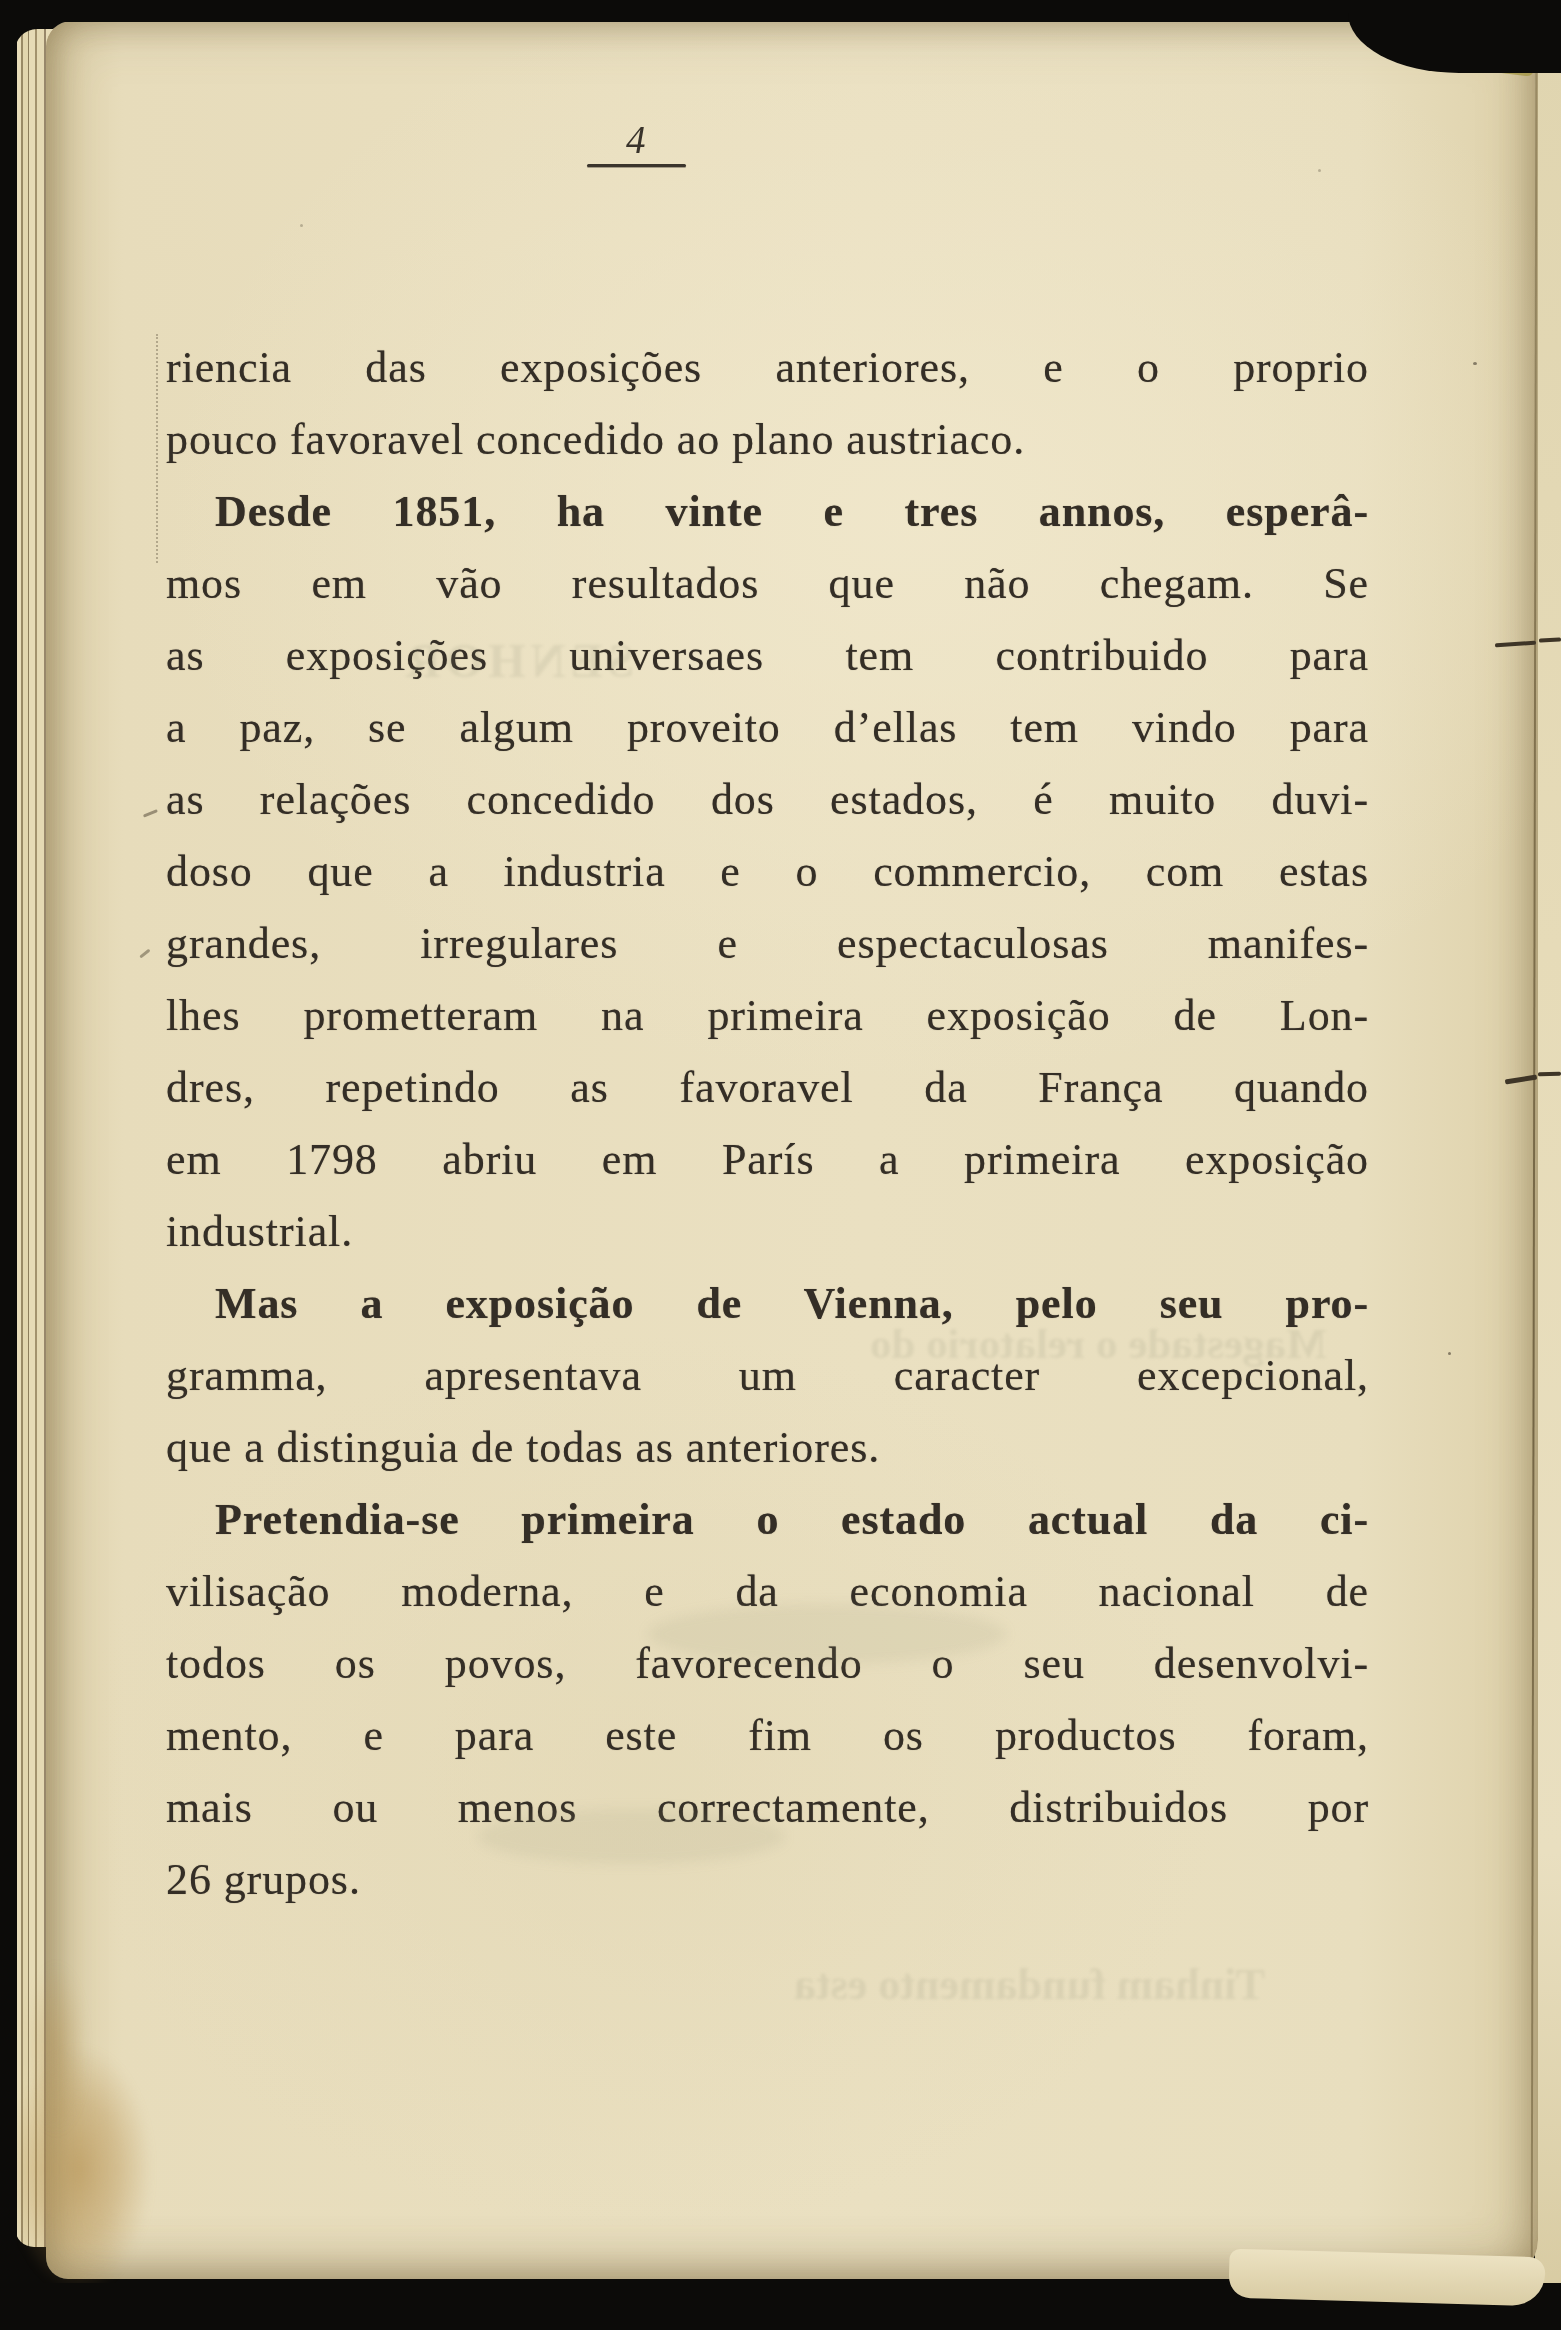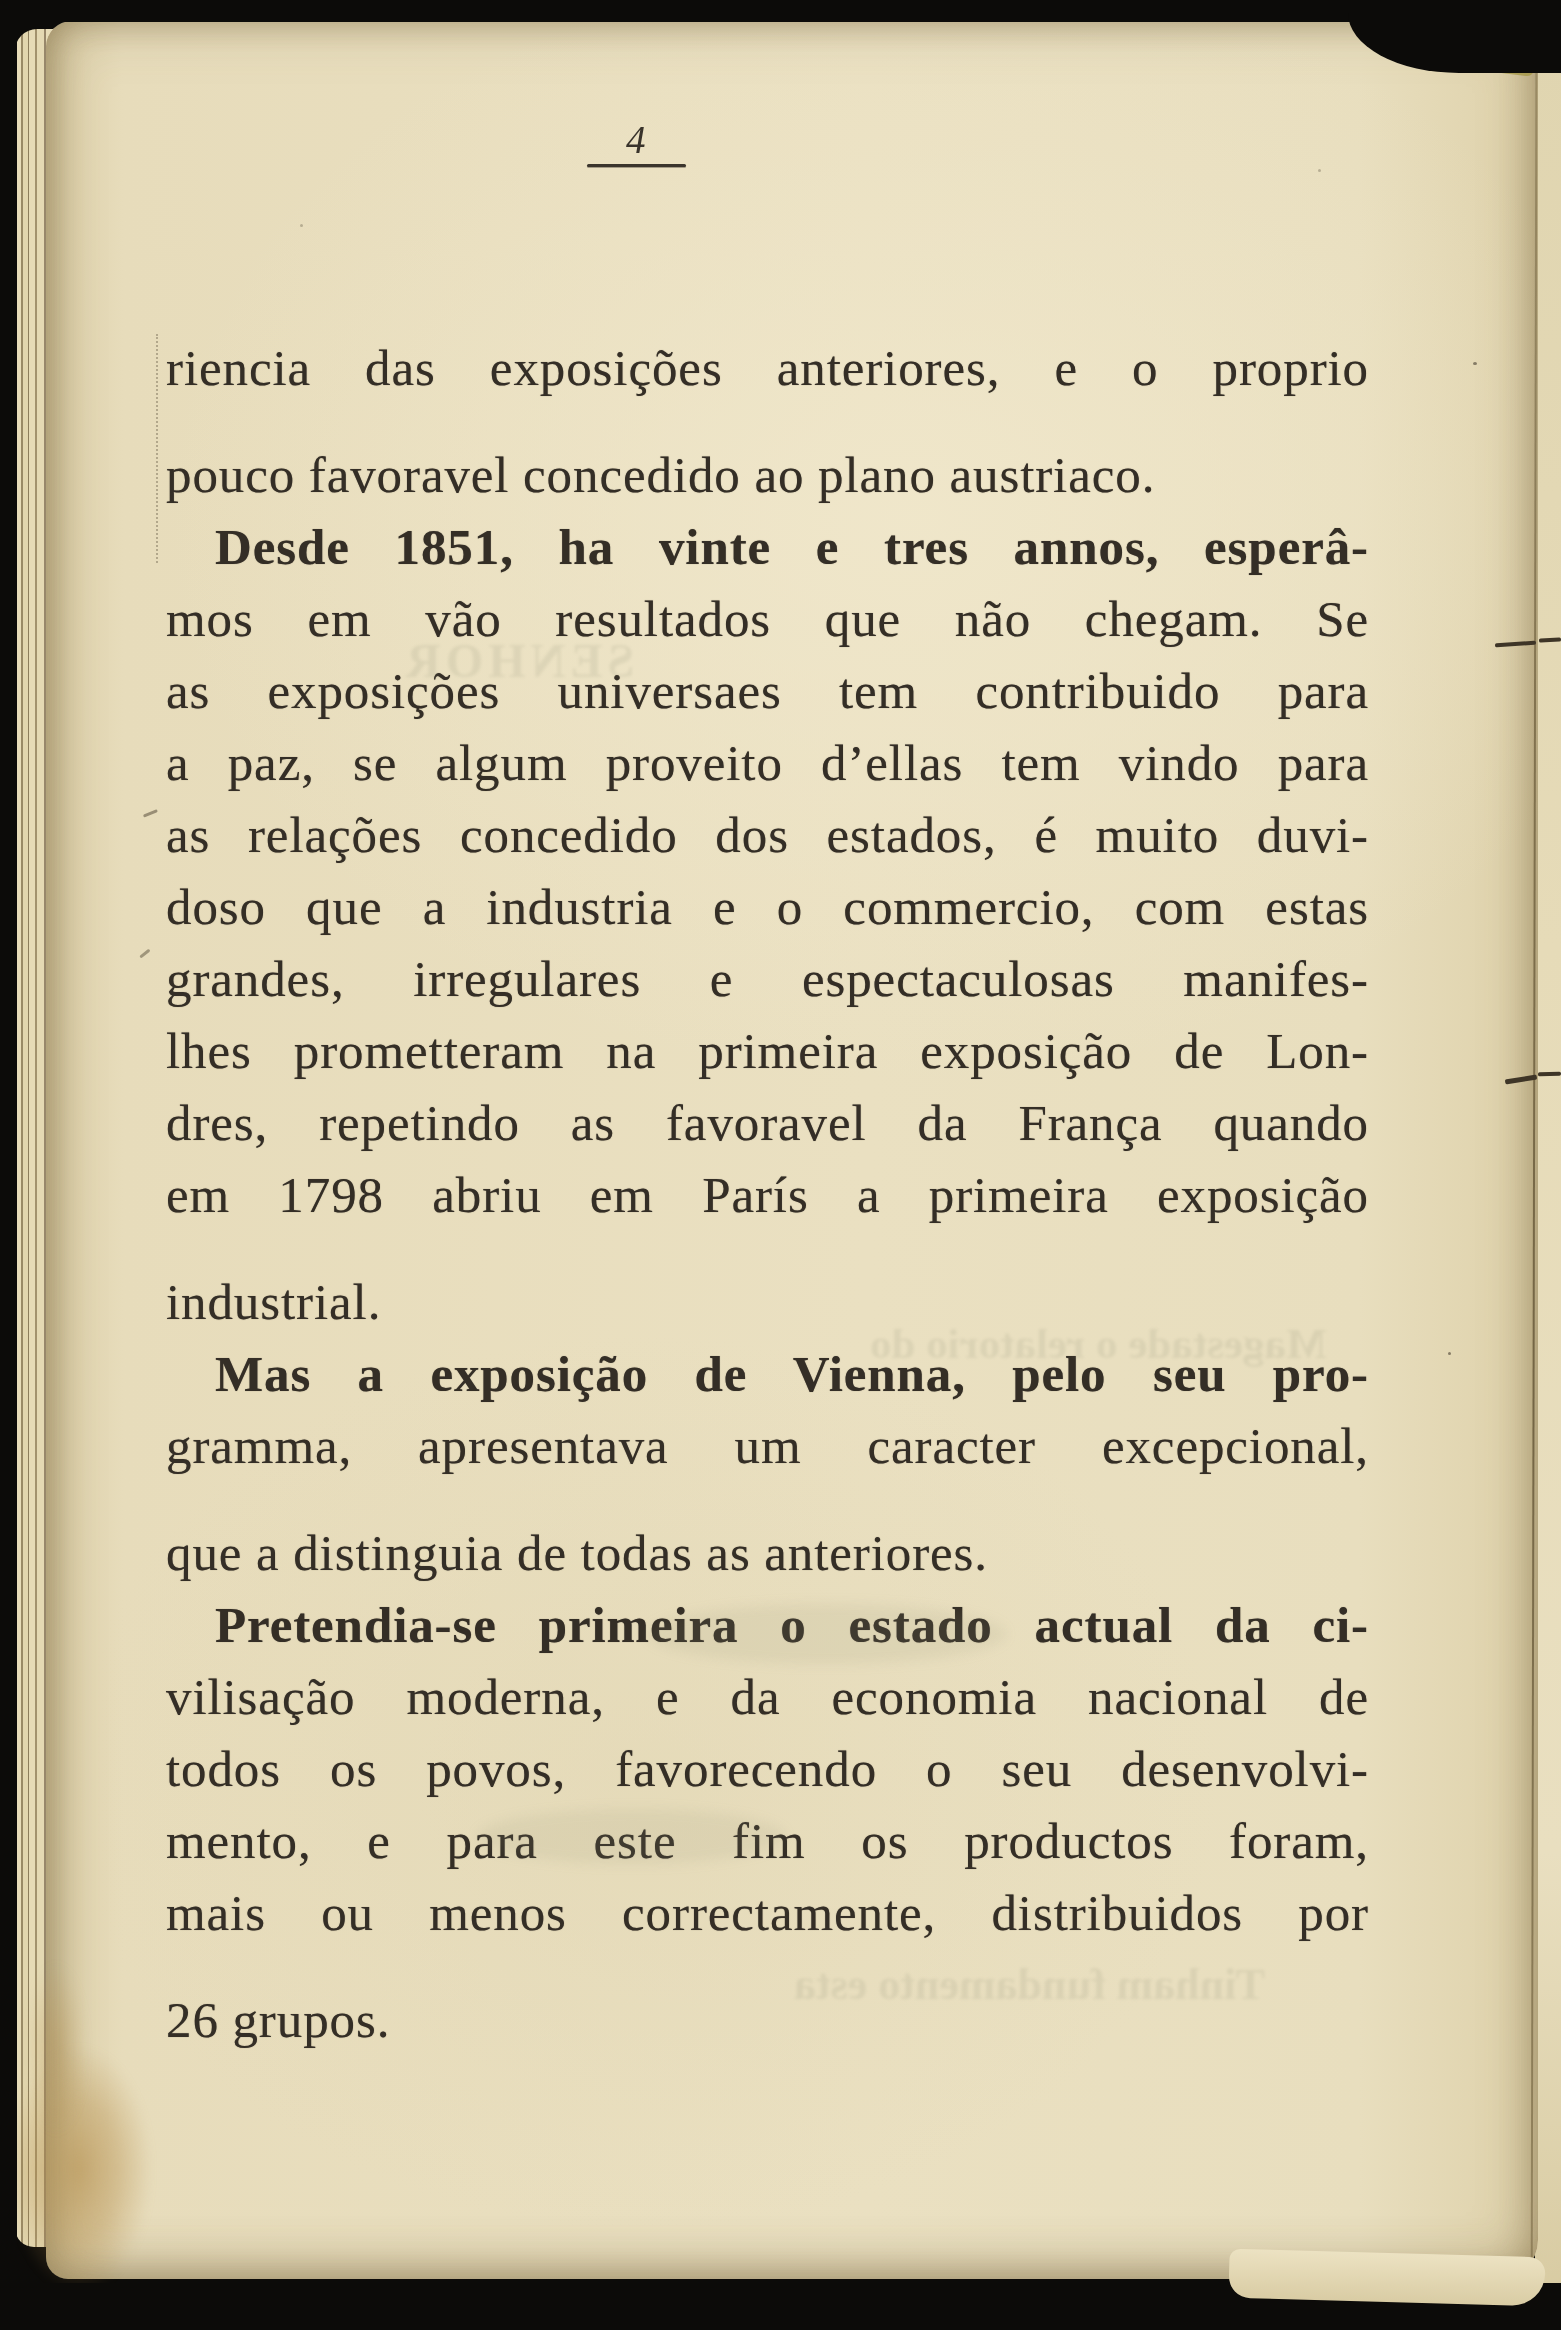--- a/index.html
+++ b/index.html
@@ -31,25 +31,25 @@
                    inset 0 -15.4px 43px rgba(118,98,58,.25), inset 12px 0 25.6px rgba(118,98,58,.18);}
 
   
   .pageno{position:absolute;left:522px;top:96px;width:137px;height:51px;text-align:center;
           font-size:39px;font-style:italic;color:#39332b;letter-spacing:1.7px;}
   .pageno-rule{position:absolute;left:541px;top:143px;width:99px;height:3.4px;background:#3b352c;
                border-radius:1.7px;box-shadow:0 0.9px 0 rgba(59,53,44,.4);}
 
   
   .text-block{position:absolute;left:120px;top:311px;width:1203px;color:#342e26;}
-  .line{height:72px;line-height:72px;font-size:51px;letter-spacing:0.9px;white-space:nowrap;
+  .line{height:72px;line-height:72px;font-size:44px;letter-spacing:0.9px;white-space:nowrap;
         text-align:justify;text-align-last:justify;
         text-shadow:0 0 0.9px rgba(52,46,38,.55);}
   .line.indent{text-indent:49px;font-weight:bold;}
-  .line.end{text-align-last:left;white-space:normal;margin-top:35px;}
+  .line.end{text-align-last:left;white-space:normal;}
 
   
   .ghost{position:absolute;z-index:3;transform:scaleX(-1);color:#7c7f66;opacity:.13;
          filter:blur(1.7px);font-weight:bold;white-space:nowrap;}
   .ghost.g1{left:401px;top:633px;font-size:48px;letter-spacing:5.1px;}
   .ghost.g2{left:870px;top:1319px;font-size:43px;}
   .ghost.g3{left:794px;top:1959px;font-size:44px;}
   .smudge{position:absolute;z-index:3;background:rgba(145,148,115,.12);filter:blur(6px);border-radius:50%;}
   .smudge.s1{left:648px;top:1604px;width:358px;height:60px;}
   .smudge.s2{left:478px;top:1809px;width:307px;height:55px;}

